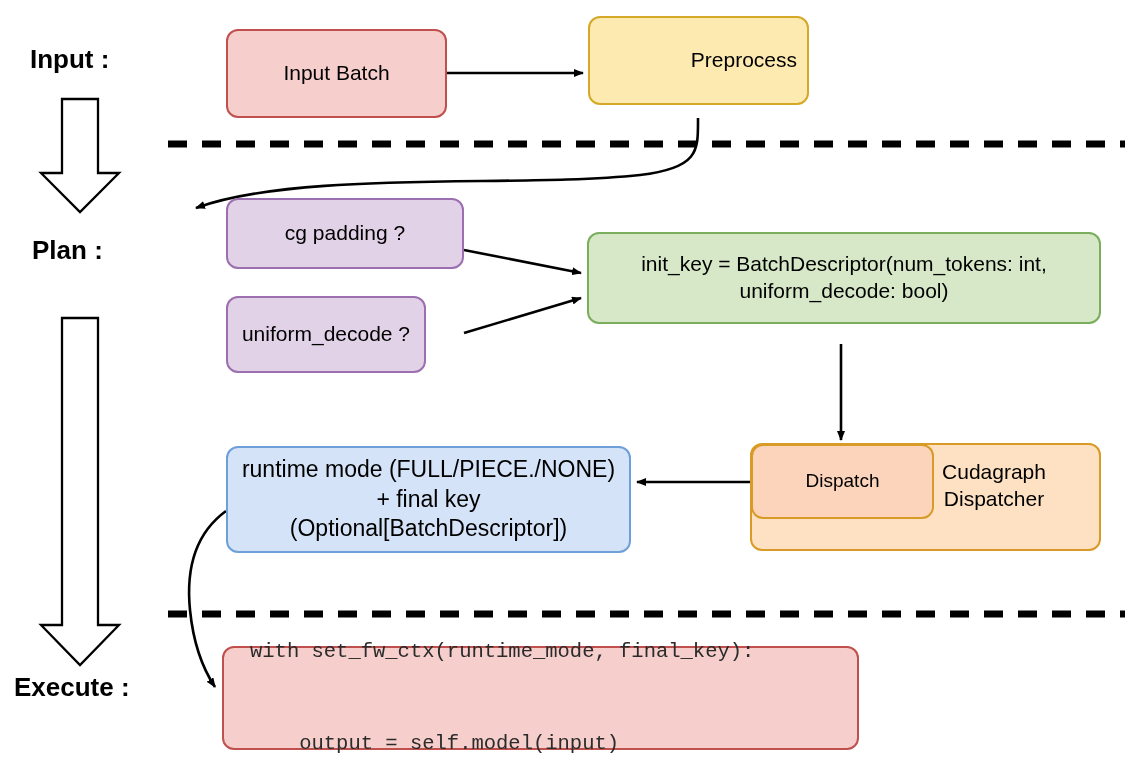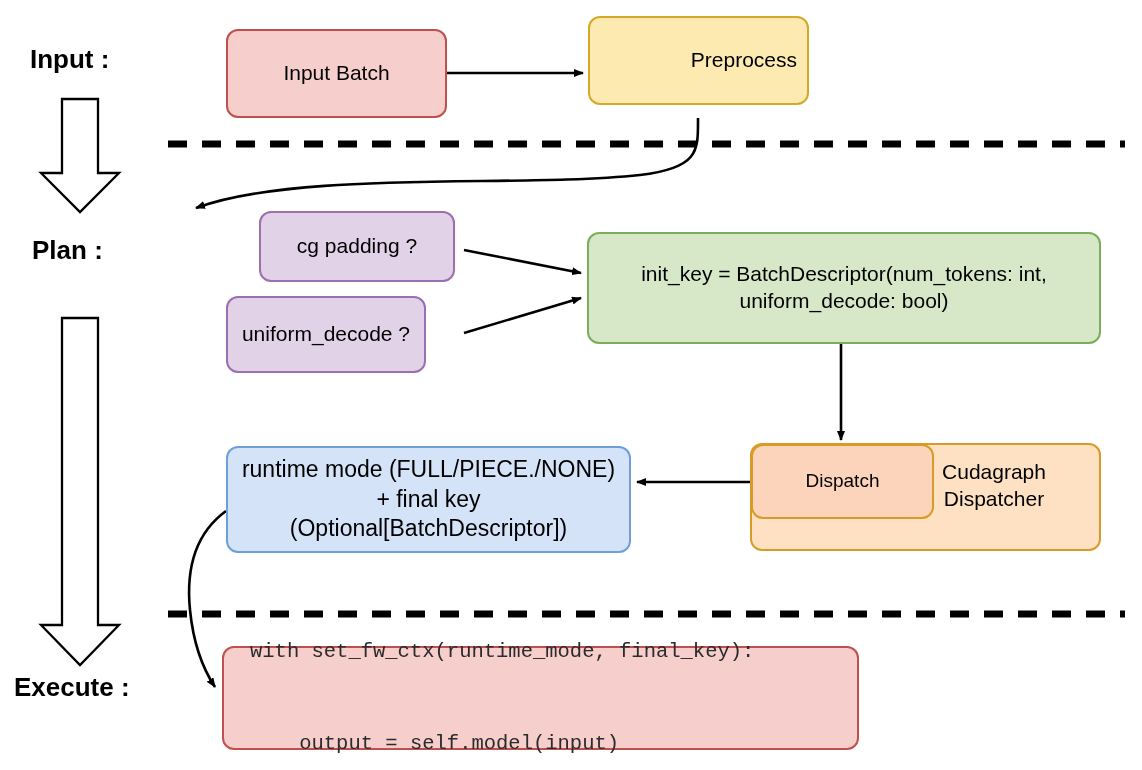--- a/index.html
+++ b/index.html
@@ -158,29 +158,29 @@
   <div class="stage-label" style="left:14px; top:672px;">Execute :</div>
 
   <div class="node pink" style="left:226px; top:29px; width:221px; height:89px;">
     <span class="txt">Input Batch</span>
   </div>
 
   <div class="node yellow" style="left:588px; top:16px; width:221px; height:89px;text-align:right;">
     <span class="txt">Preprocess</span>
   </div>
 
-  <div class="node purple" style="left:226px; top:211px; width:196px; height:71px;margin-left:33px;">
+  <div class="node purple" style="left:226px; top:198px; width:238px; height:71px;">
     <span class="txt">cg padding ?</span>
   </div>
 
   <div class="node purple" style="left:226px; top:296px; width:200px; height:77px;">
     <span class="txt">uniform_decode ?</span>
   </div>
 
-  <div class="node green" style="left:587px; top:232px; width:514px; height:112px;">
+  <div class="node green" style="left:587px; top:232px; width:514px; height:92px;">
     <span style="display:block;width:100%;">
       <span class="txt">init_key = BatchDescriptor(num_tokens: int,</span>
       <span class="txt">uniform_decode: bool)</span>
     </span>
   </div>
 
   <div class="node orange-outer" style="left:750px; top:443px; width:351px; height:108px;">
     <span style="display:block;text-align:center;width:166px;">
       <span class="txt">Cudagraph</span>
       <span class="txt">Dispatcher</span>

